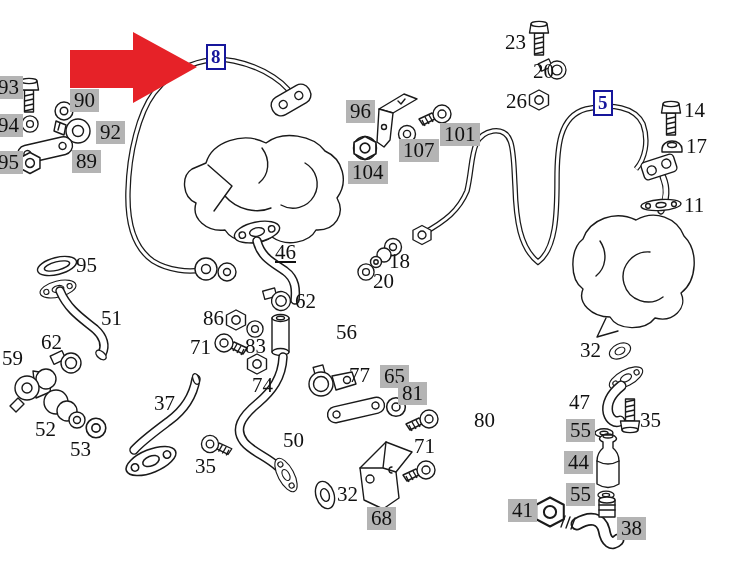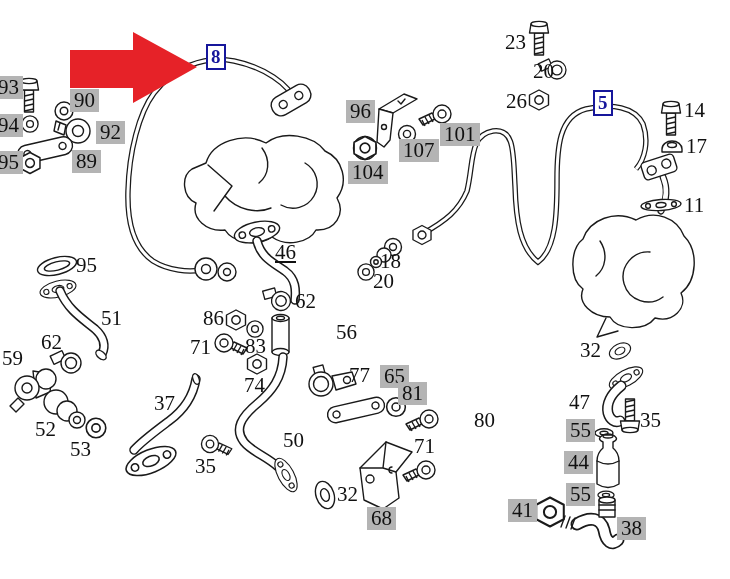--- a/index.html
+++ b/index.html
@@ -295,35 +295,35 @@
       <div class="part-label s-plain" style="left: 508px; top: 60px; margin-left: 25px;">20</div>
       <div class="part-label s-plain" style="left: 506px; top: 90px;">26</div>
       <div class="part-label s-highlight" style="left: 346px; top: 100px;">96</div>
       <div class="part-label s-highlight" style="left: 440px; top: 123px;">101</div>
       <div class="part-label s-highlight" style="left: 399px; top: 139px;">107</div>
       <div class="part-label s-highlight" style="left: 348px; top: 161px;">104</div>
       <div class="part-label s-callout" style="left: 593px; top: 90px;">5</div>
       <div class="part-label s-plain" style="left: 684px; top: 99px;">14</div>
       <div class="part-label s-plain" style="left: 686px; top: 135px;">17</div>
       <div class="part-label s-plain" style="left: 684px; top: 194px;">11</div>
-      <div class="part-label s-plain" style="left: 380px; top: 250px;">18</div>
+      <div class="part-label s-plain" style="left: 389px; top: 250px;">18</div>
       <div class="part-label s-plain" style="left: 373px; top: 270px;">20</div>
       <div class="part-label s-plain" style="left: 76px; top: 254px;">95</div>
       <div class="part-label s-plain" style="left: 101px; top: 307px;">51</div>
       <div class="part-label s-plain" style="left: 41px; top: 331px;">62</div>
       <div class="part-label s-plain" style="left: 2px; top: 347px;">59</div>
       <div class="part-label s-plain" style="left: 35px; top: 418px;">52</div>
       <div class="part-label s-plain" style="left: 70px; top: 438px;">53</div>
       <div class="part-label s-plain" style="left: 275px; top: 241px; text-decoration: underline;">46</div>
       <div class="part-label s-plain" style="left: 295px; top: 290px;">62</div>
       <div class="part-label s-plain" style="left: 203px; top: 307px; text-align: right;">86</div>
       <div class="part-label s-plain" style="left: 296px; top: 321px; margin-left: 40px;">56</div>
       <div class="part-label s-plain" style="left: 190px; top: 336px;">71</div>
       <div class="part-label s-plain" style="left: 245px; top: 335px;">83</div>
-      <div class="part-label s-plain" style="left: 244px; top: 374px;">74</div>
+      <div class="part-label s-plain" style="left: 252px; top: 374px;">74</div>
       <div class="part-label s-plain" style="left: 349px; top: 364px;">77</div>
       <div class="part-label s-highlight" style="left: 380px; top: 365px;">65</div>
       <div class="part-label s-highlight" style="left: 398px; top: 382px;">81</div>
       <div class="part-label s-plain" style="left: 438px; top: 409px; padding-left: 36px;">80</div>
       <div class="part-label s-plain" style="left: 414px; top: 435px;">71</div>
       <div class="part-label s-plain" style="left: 154px; top: 392px;">37</div>
       <div class="part-label s-plain" style="left: 195px; top: 455px;">35</div>
       <div class="part-label s-plain" style="left: 283px; top: 429px;">50</div>
       <div class="part-label s-plain" style="left: 337px; top: 483px;">32</div>
       <div class="part-label s-highlight" style="left: 367px; top: 507px;">68</div>

